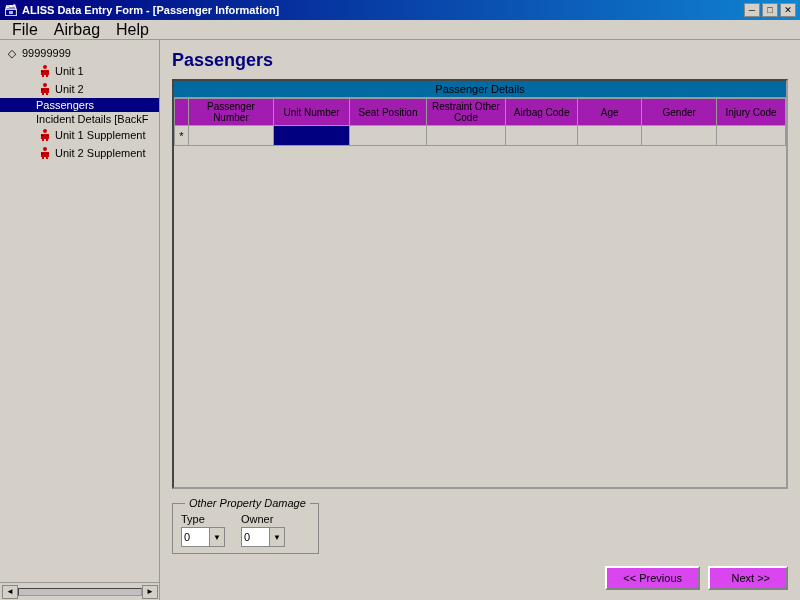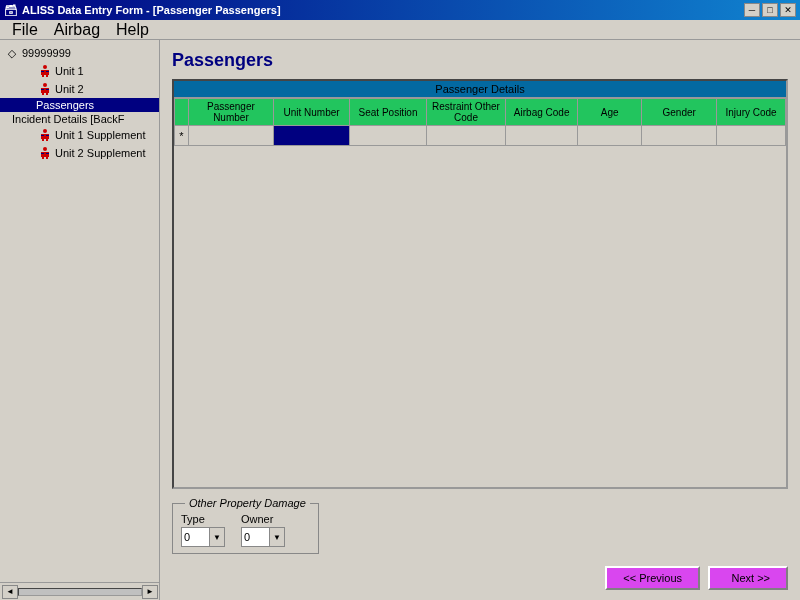--- a/index.html
+++ b/index.html
@@ -79,21 +79,21 @@
       width: 16px; height: 16px;
       margin-right: 2px;
       display: inline-flex;
       align-items: center;
       justify-content: center;
       flex-shrink: 0;
     }
     .indent1 { padding-left: 4px; }
     .indent2 { padding-left: 37px; }
     .indent3 { padding-left: 36px; }
-    .indent4 { padding-left: 12px; }
+    .indent4 { padding-left: 36px; }
     
     
     .person-svg { width: 14px; height: 14px; }
     .sidebar-hscroll {
       display: flex;
       align-items: center;
       border-top: 1px solid #999;
       height: 18px;
       padding: 0 2px;
     }
@@ -142,21 +142,21 @@
       padding: 2px;
       background: #0369a1;
     }
     .data-table {
       width: 100%;
       border-collapse: collapse;
       font-size: 11px;
     }
     .data-table th {
       border: 1px solid #999;
-      background: #22c55e;
+      background: #a21caf;
       text-align: center;
       padding: 2px 4px;
       font-weight: normal;
       font-size: 10px;
       vertical-align: middle;
       margin-left: 46px;
     }
     .data-table td {
       border: 1px solid #999;
       padding: 1px 2px;
@@ -263,21 +263,21 @@
       min-width: 80px;
       text-align: right;
     }
   </style>
 </head>
 <body>
 
 <div class="title-bar">
   <div class="title-bar-text">
     <span>🗃</span>
-    <span>ALISS Data Entry Form - [Passenger Passengers]</span>
+    <span>ALISS Data Entry Form - [Passenger Information]</span>
   </div>
   <div class="title-bar-controls">
     <button class="title-btn">─</button>
     <button class="title-btn">□</button>
     <button class="title-btn">✕</button>
   </div>
 </div>
 
 <div class="menu-bar">
   <span class="menu-item">File</span>

